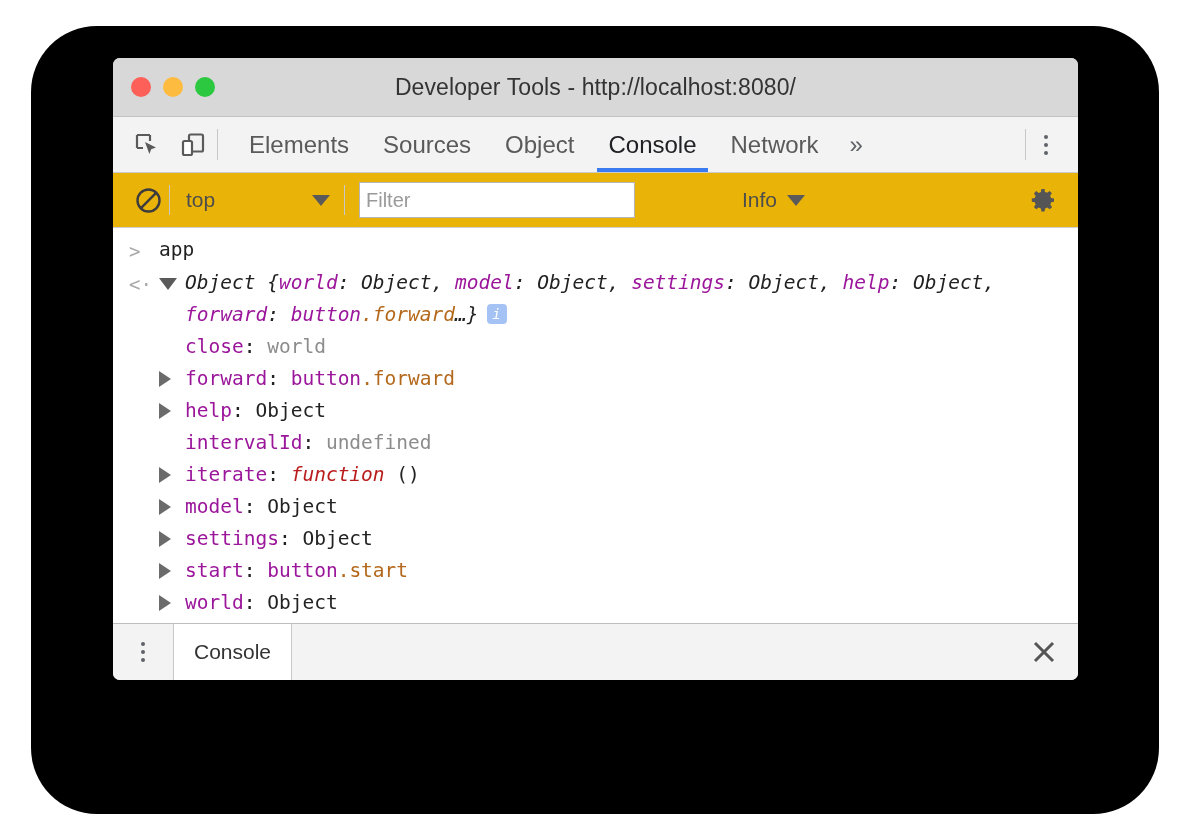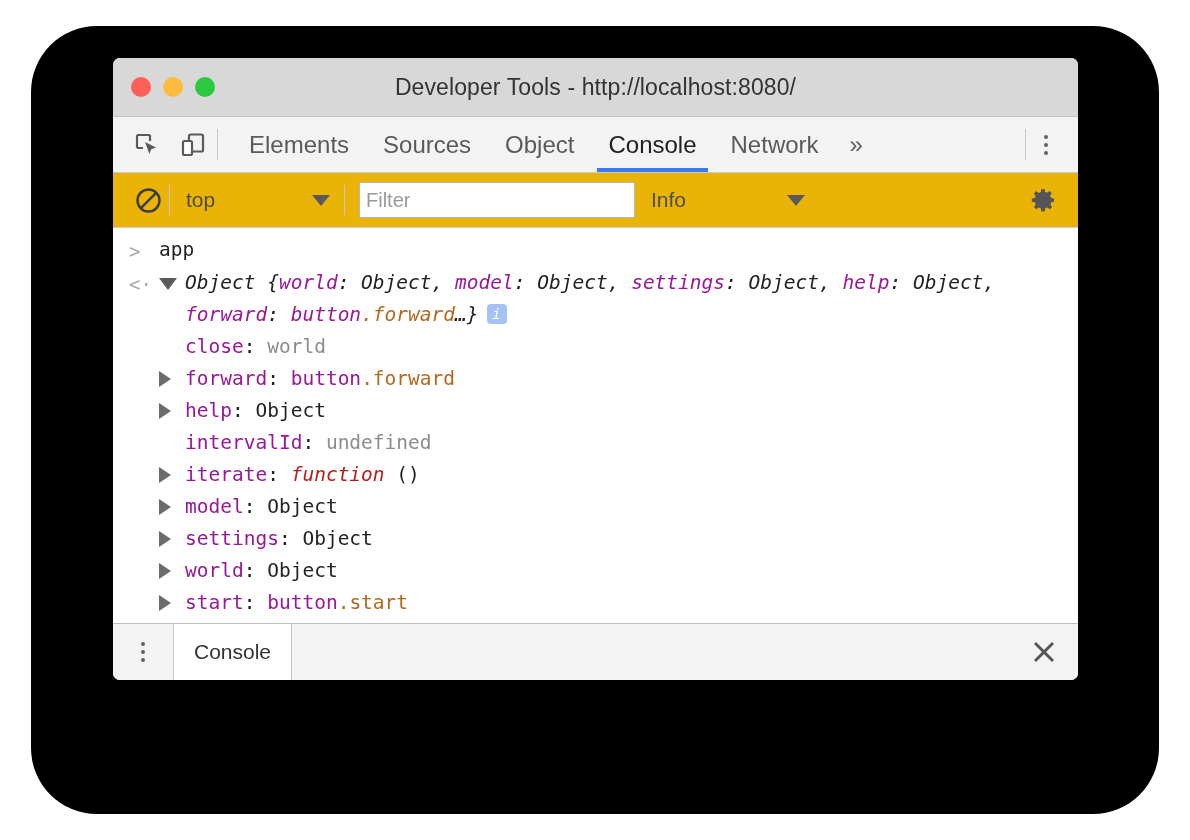--- a/index.html
+++ b/index.html
@@ -213,20 +213,21 @@
     box-sizing: border-box;
     outline: none;
   }
   #filter-input::placeholder { color: #9a9a9a; }
   .level-select {
     display: flex;
     align-items: center;
     padding-left: 16px;
     min-width: 160px;
     cursor: pointer;
+    text-align: right;
   }
   .level-select .label {
     font-size: 21px;
     color: #4d4d4d;
     flex: 1;
   }
   .spacer { flex: 1; }
   .gear-btn {
     width: 42px;
     height: 42px;
@@ -512,27 +513,27 @@
         <div class="prop-row">
           <div class="prop-tri">
             <div class="tri-right"></div>
           </div>
           <div class="prop-text"><span class="key">settings</span><span class="keydark">: </span><span class="objval">Object</span></div>
         </div>
         <div class="prop-row">
           <div class="prop-tri">
             <div class="tri-right"></div>
           </div>
+          <div class="prop-text"><span class="key">start</span><span class="keydark">: </span><span class="ctor">button</span><span class="ctorprop">.start</span></div>
+        </div>
+        <div class="prop-row">
+          <div class="prop-tri">
+            <div class="tri-right"></div>
+          </div>
           <div class="prop-text"><span class="key">world</span><span class="keydark">: </span><span class="objval">Object</span></div>
-        </div>
-        <div class="prop-row">
-          <div class="prop-tri">
-            <div class="tri-right"></div>
-          </div>
-          <div class="prop-text"><span class="key">start</span><span class="keydark">: </span><span class="ctor">button</span><span class="ctorprop">.start</span></div>
         </div>
         <div class="prop-row indent">
           <div class="prop-tri"></div>
           <div class="prop-text"></div>
         </div>
       </div>
 
   </div>
 
   <div id="drawer">

